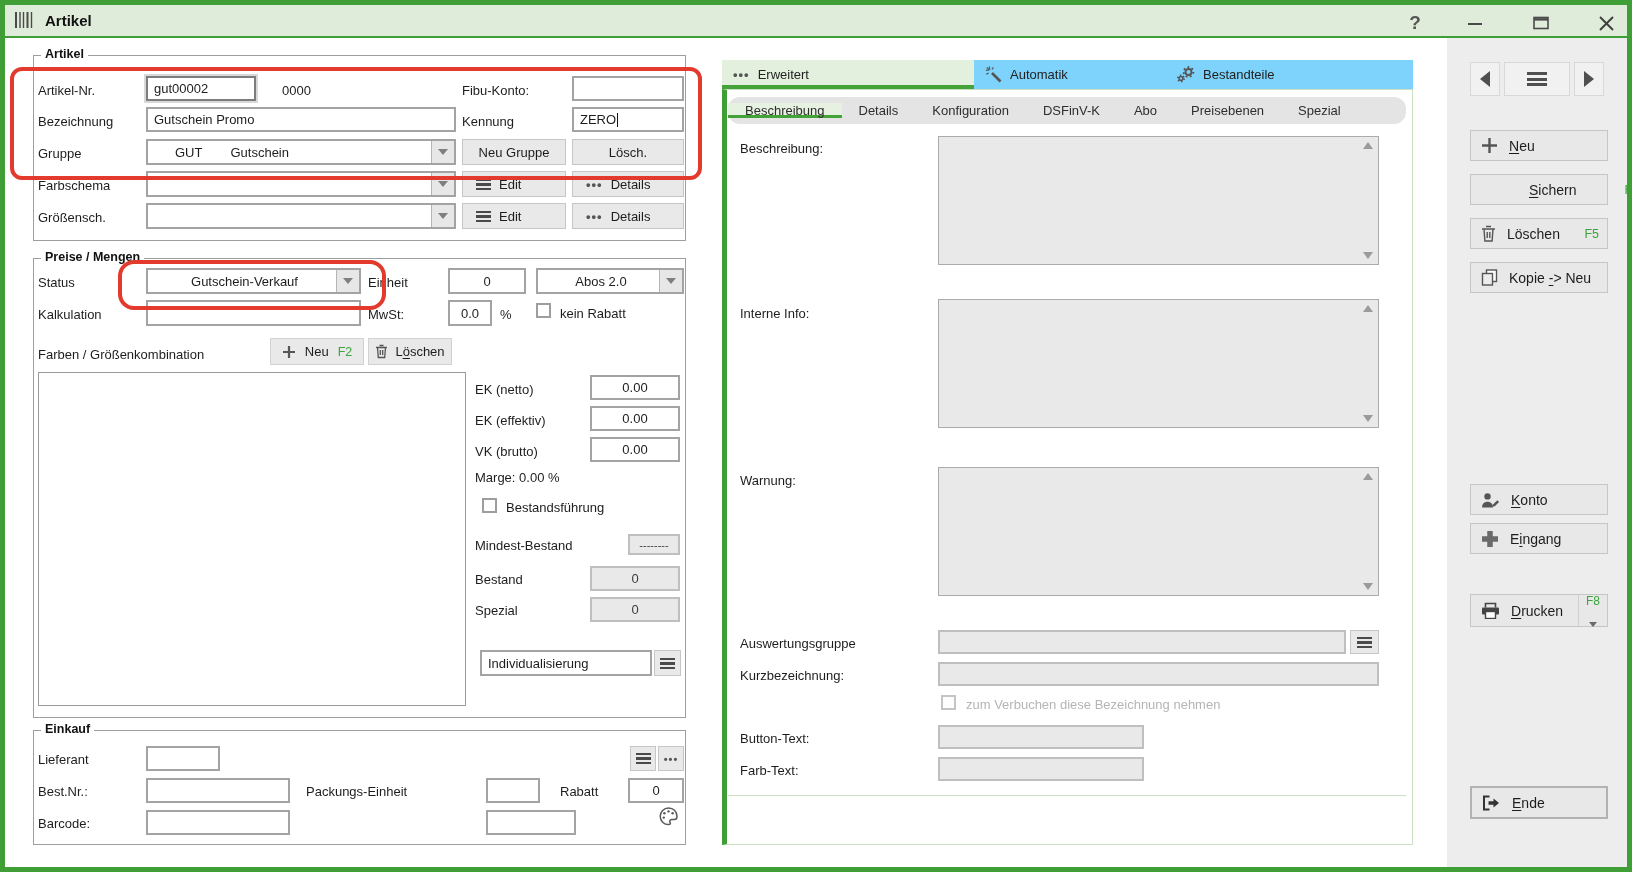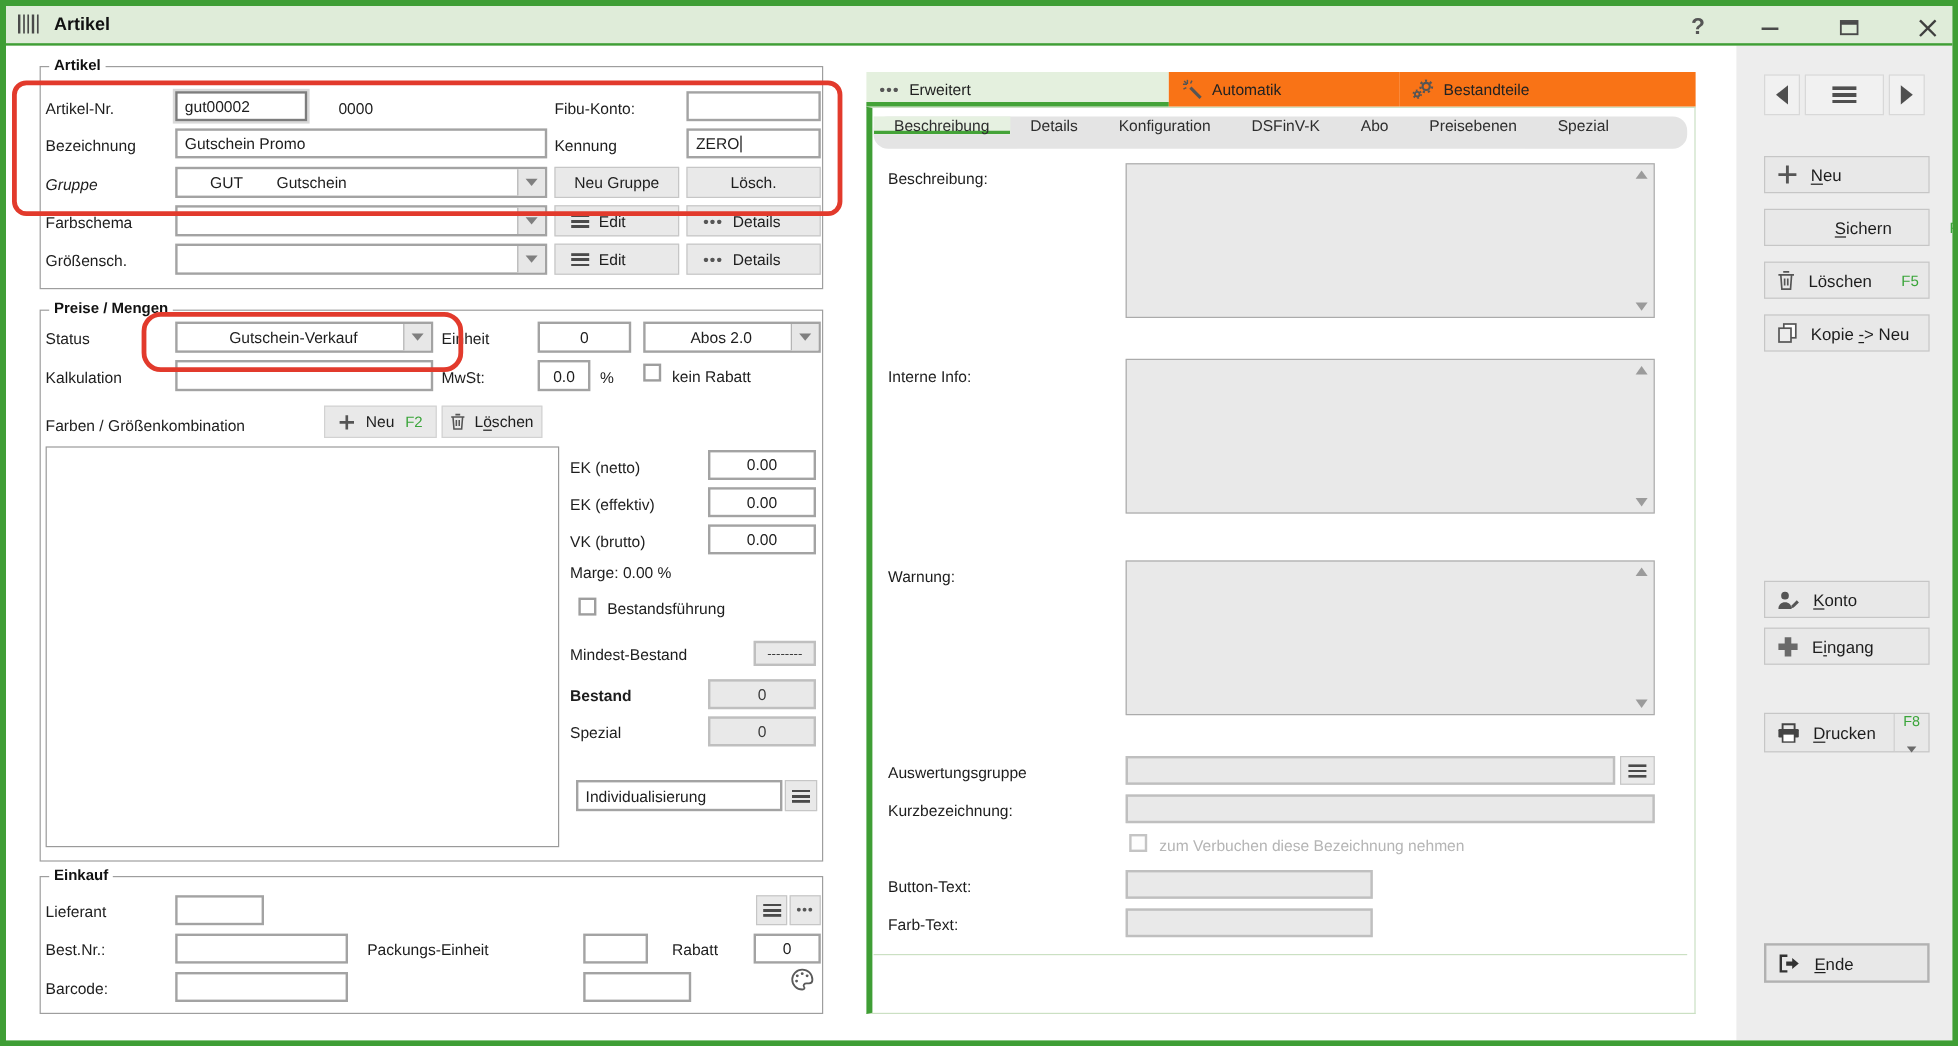--- a/index.html
+++ b/index.html
@@ -36,23 +36,23 @@
   .ham.big{width:20px;height:14px;background:repeating-linear-gradient(to bottom,#4f4f4f 0 3px,transparent 3px 5.6px);}
   .dots{color:#565656;font-size:13px;letter-spacing:1px;font-weight:bold;}
   .fkey{color:#3aa53a;font-size:12.5px;}
   .caret{display:inline-block;width:1px;height:14px;background:#111;margin-left:1px;}
   
   .ta{position:absolute;background:#e9e9e9;border:1px solid #ababab;box-sizing:border-box;}
   .ta .sb{position:absolute;top:2px;bottom:2px;right:2px;width:15px;}
   .tri-up-s{position:absolute;top:3px;left:2px;width:0;height:0;border-left:5px solid transparent;border-right:5px solid transparent;border-bottom:7px solid #9b9b9b;}
   .tri-dn-s{position:absolute;bottom:3px;left:2px;width:0;height:0;border-left:5px solid transparent;border-right:5px solid transparent;border-top:7px solid #9b9b9b;}
   
-  .ttab{position:absolute;top:60px;height:29px;display:flex;align-items:center;gap:8px;padding-left:11px;box-sizing:border-box;background:#f97316;color:#222;}
+  .ttab{position:absolute;top:60px;height:29px;display:flex;align-items:center;gap:8px;padding-left:11px;box-sizing:border-box;background:#7dd3fc;color:#222;}
   .ttab.on{background:#e4f0de;box-shadow:inset 0 -4px 0 #44a338;}
-  .stabs{position:absolute;display:flex;background:#e4e4e4;height:27px;align-items:flex-start;border-radius:12px;}
+  .stabs{position:absolute;display:flex;background:#e4e4e4;height:27px;align-items:center;border-radius:12px;}
   .stab{display:flex;align-items:center;padding:0 17px;color:#2e2e2e;}
   .stab.on{background:#e6f1e1;box-shadow:inset 0 -3px 0 #44a338;}
   
   .sbtn{position:absolute;left:1470px;width:138px;height:31px;background:#e8e8e8;border:1px solid #c6c6c6;box-sizing:border-box;display:flex;align-items:center;padding:0 8px 0 10px;gap:11px;color:#1d1d1d;font-size:14px;}
   .sbtn .grow{flex:1;}
   .annot{position:absolute;border:4px solid #e23a2c;border-radius:12px;pointer-events:none;z-index:50;}
   u{text-underline-offset:2px;}
 </style>
 </head>
 <body>
@@ -102,21 +102,21 @@
 <div class="inp" style="left:572px;top:76px;width:112px;height:25px;"></div>
 
 <span class="lbl" style="left:38px;top:114px;">Bezeichnung</span>
 <div class="inp" style="left:146px;top:107px;width:310px;height:25px;">Gutschein Promo</div>
 <span class="lbl" style="left:462px;top:114px;">Kennung</span>
 <div class="inp" style="left:572px;top:107px;width:112px;height:25px;">
     <span>ZERO</span>
     <span class="caret"></span>
   </div>
 
-<span class="lbl" style="left:38px;top:146px;font-style:italic;">Gruppe</span>
+<span class="lbl" style="left:38px;top:146px;">Gruppe</span>
 <div class="combo" style="left:146px;top:139px;width:310px;height:26px;gap:28px;padding-left:27px;">
   <span>GUT</span>
   <span>Gutschein</span>
   <span class="arr">
       <span class="tri-d"></span>
     </span>
 </div>
 <div class="btn" style="left:462px;top:139px;width:104px;height:26px;">Neu Gruppe</div>
 <div class="btn" style="left:572px;top:139px;width:112px;height:26px;">Lösch.</div>
 
@@ -200,21 +200,21 @@
 <div class="inp c" style="left:590px;top:375px;width:90px;height:25px;">0.00</div>
 <span class="lbl" style="left:475px;top:413px;">EK (effektiv)</span>
 <div class="inp c" style="left:590px;top:406px;width:90px;height:25px;">0.00</div>
 <span class="lbl" style="left:475px;top:444px;">VK (brutto)</span>
 <div class="inp c" style="left:590px;top:437px;width:90px;height:25px;">0.00</div>
 <span class="lbl" style="left:475px;top:470px;">Marge: 0.00 %</span>
 <span class="cb" style="left:482px;top:498px;"></span>
 <span class="lbl" style="left:506px;top:500px;">Bestandsführung</span>
 <span class="lbl" style="left:475px;top:538px;">Mindest-Bestand</span>
 <div class="inp dis" style="left:628px;top:534px;width:52px;height:21px;font-size:11px;">--------</div>
-<span class="lbl" style="left:475px;top:572px;font-weight:bold;">Bestand</span>
+<span class="lbl" style="left:475px;top:572px;">Bestand</span>
 <div class="inp dis" style="left:590px;top:566px;width:90px;height:25px;">0</div>
 <span class="lbl" style="left:475px;top:603px;">Spezial</span>
 <div class="inp dis" style="left:590px;top:597px;width:90px;height:25px;">0</div>
 <div class="inp" style="left:480px;top:650px;width:172px;height:26px;">Individualisierung</div>
 <div class="btn" style="left:654px;top:650px;width:27px;height:26px;">
     <span class="ham"></span>
   </div>
 
 <div class="fs" style="left:33px;top:730px;width:653px;height:115px;">
   <span class="leg">Einkauf</span>

